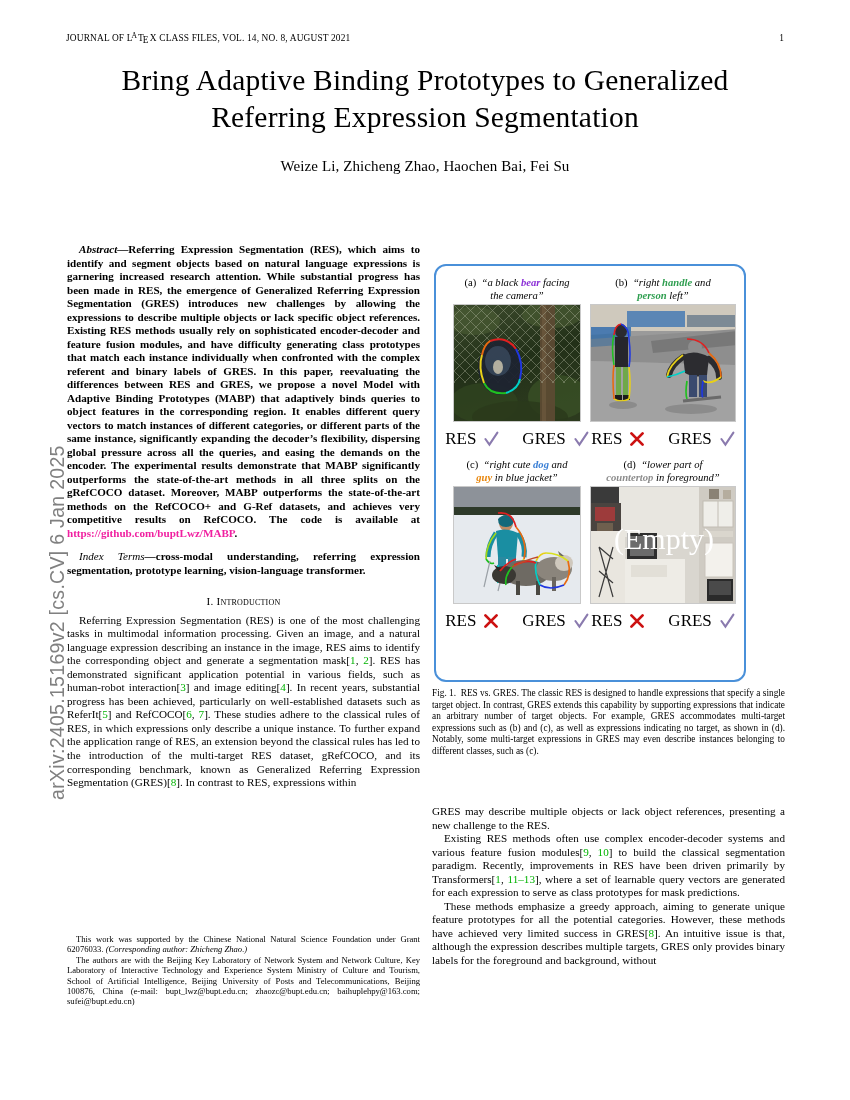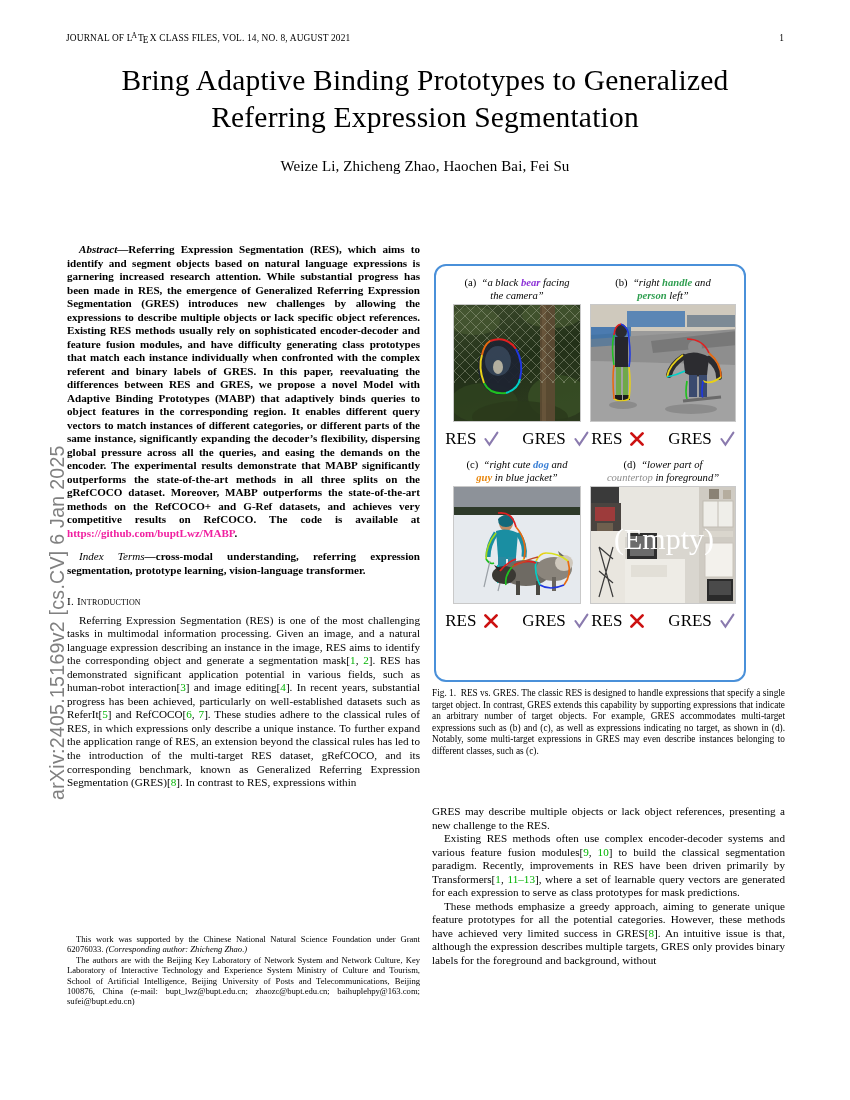--- a/index.html
+++ b/index.html
@@ -112,20 +112,21 @@
     text-indent: 12px;
     margin-top: 10px;
     font-size: 11.1px;
     line-height: 13.5px;
   }
   #index-terms-par .it-lead { font-style: italic; font-weight: normal; }
   .url-link { color: #F020A0; }
 
   
   .section-head {
+    text-align: center;
     margin-top: 18px;
     margin-bottom: 5px;
     font-size: 11.2px;
     letter-spacing: 0.2px;
   }
   .section-head .sc { font-variant: small-caps; }
 
   .body-par { margin-top: 0; }
   .body-par + .body-par { margin-top: 0px; }
   .cite { color: #00B300; }
@@ -174,21 +175,21 @@
     text-align: center;
     height: 28px;
     padding-top: 3px;
     box-sizing: border-box;
   }
   .panel-caption .plabel { font-style: normal; }
   .kw-purple { color: #8B2FD6; font-weight: bold; }
   .kw-green  { color: #2E9E4F; font-weight: bold; }
   .kw-blue   { color: #3A7FD5; font-weight: bold; }
   .kw-orange { color: #E8860C; font-weight: bold; }
-  .kw-gray   { color: #8C8C8C; font-weight: normal; }
+  .kw-gray   { color: #8C8C8C; font-weight: bold; }
 
   .photo {
     width: 128px;
     height: 118px;
     position: relative;
     overflow: hidden;
     border: 0.5px solid #c9c9c9;
     box-sizing: border-box;
     margin-top: 2px;
   }

